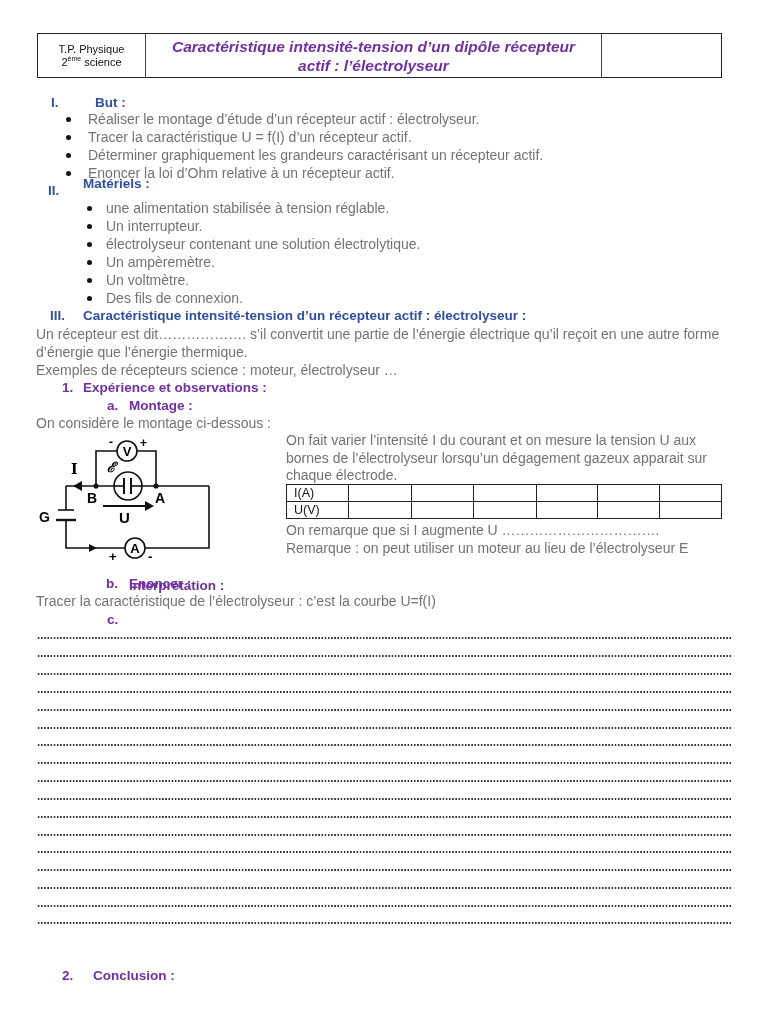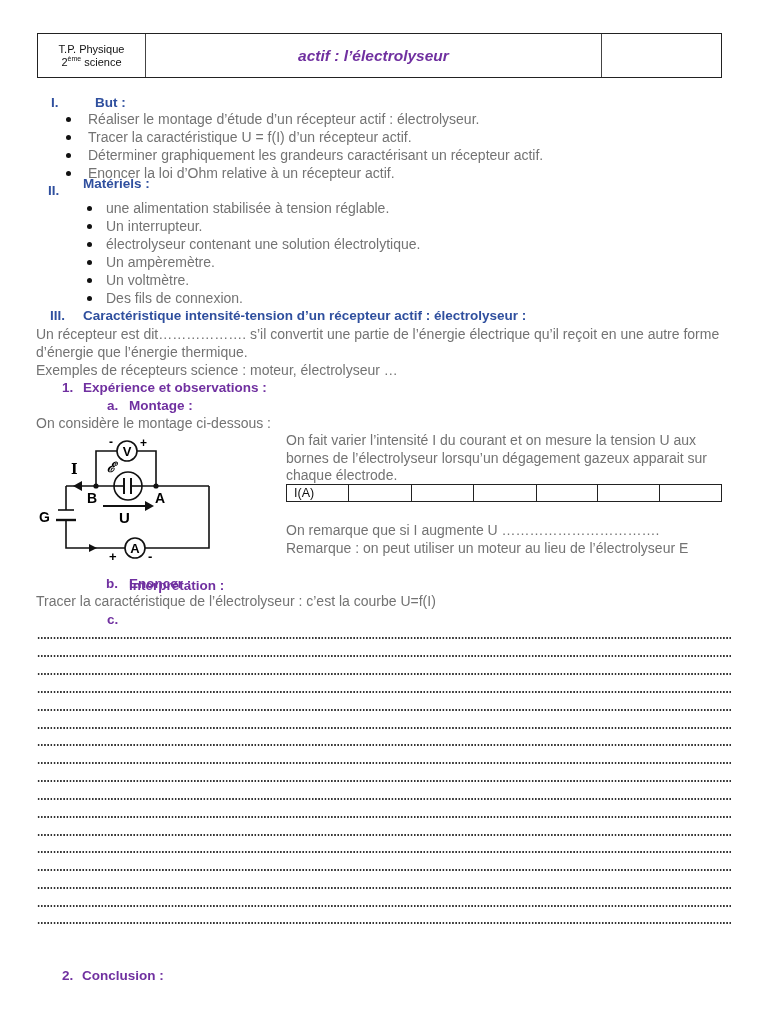--- a/index.html
+++ b/index.html
@@ -34,20 +34,21 @@
 </style>
 </head>
 <body>
 
 <div class="hdr">
   <div class="cell c1">
     <div>T.P. Physique</div>
     <div><span>2</span><sup>ème</sup><span> science</span></div>
   </div>
   <div class="cell c2">
+    <div>Caractéristique intensité-tension d’un dipôle récepteur</div>
     <div>actif : l’électrolyseur</div>
   </div>
 </div>
 
 <div class="abs txt h-blue" style="left:51px; top:94px;">I.</div>
 <div class="abs txt h-blue" style="left:83px; top:94px;padding-left:12px;">But :</div>
 
 <div class="bullet" style="left:66px; top:117px;"></div>
 <div class="abs txt" style="left:88px; top:111px;">Réaliser le montage d’étude d’un récepteur actif : électrolyseur.</div>
 <div class="bullet" style="left:66px; top:135px;"></div>
@@ -150,20 +151,29 @@
 <table class="mtable">
   <tbody>
       <tr>
     <td style="width:62px">I(A)</td>
     <td style="width:63px"></td>
     <td style="width:62px"></td>
     <td style="width:63px"></td>
     <td style="width:61px"></td>
     <td style="width:62px"></td>
     <td style="width:62px"></td>
+  </tr>
+  <tr>
+    <td>U(V)</td>
+    <td></td>
+    <td></td>
+    <td></td>
+    <td></td>
+    <td></td>
+    <td></td>
   </tr>
 </tbody>
   </table>
 
 <div class="abs txt" style="left:286px; top:522px;">On remarque que si I augmente U …………………………….</div>
 <div class="abs txt" style="left:286px; top:540px;">Remarque : on peut utiliser un moteur au lieu de l’électrolyseur E</div>
 
 <div class="abs txt h-purple" style="left:106px; top:575px;">b.</div>
 <div class="abs txt h-purple" style="left:129px; top:575px;">Enoncer :</div>
 <div class="abs txt" style="left:36px; top:593px;">Tracer la caractéristique de l’électrolyseur : c’est la courbe U=f(I)</div>
@@ -185,13 +195,13 @@
   <div class="dots" style="top:816px;"></div>
   <div class="dots" style="top:834px;"></div>
   <div class="dots" style="top:851px;"></div>
   <div class="dots" style="top:869px;"></div>
   <div class="dots" style="top:887px;"></div>
   <div class="dots" style="top:905px;"></div>
   <div class="dots" style="top:922px;"></div>
 </div>
 
 <div class="abs txt h-purple" style="left:62px; top:967px;">2.</div>
-<div class="abs txt h-purple" style="left:82px; top:967px;">Conclusion :</div>
+<div class="abs txt h-purple" style="left:93px; top:967px;">Conclusion :</div>
 
 </body></html>

